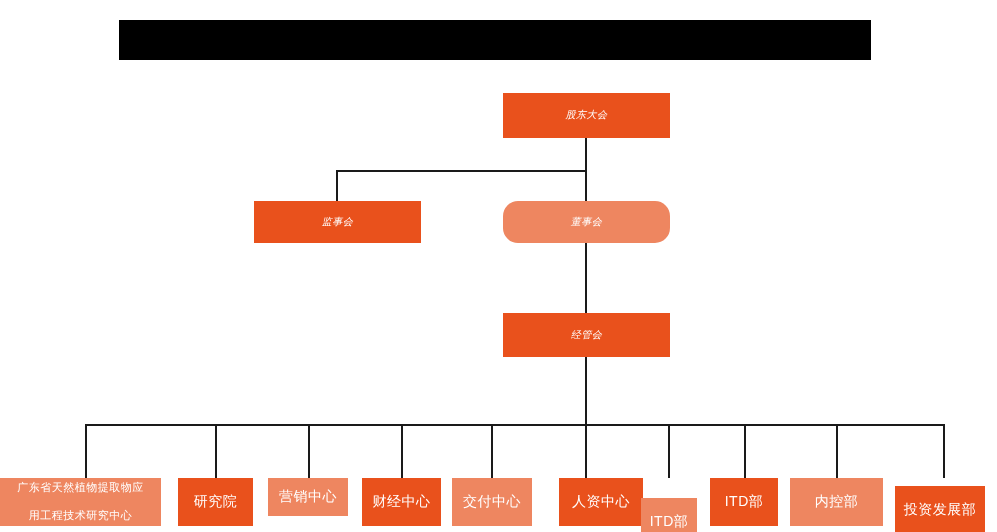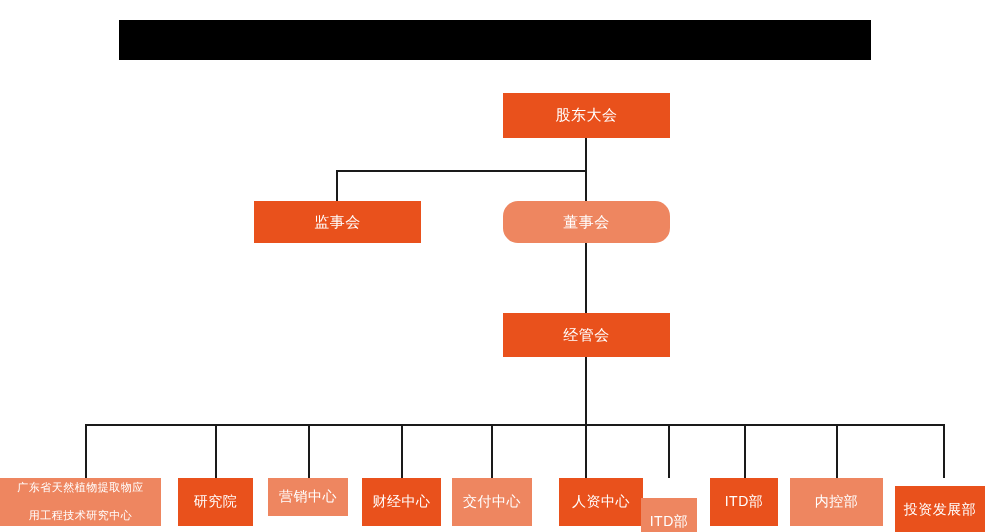--- a/index.html
+++ b/index.html
@@ -56,21 +56,21 @@
     padding: 2px 4px;
   }
   .node span {
     display: block;
     line-height: 1.25;
     letter-spacing: 0.5px;
   }
   .fill-dark  { background: #E9511C; }
   .fill-light { background: #EE8660; }
 
-  .sz-lg span { font-size: 15px; }
+  .sz-lg span { font-size: 10px; font-style: italic; }
   .sz-md span { font-size: 14px; }
   .sz-sm span { font-size: 11px; }
 </style>
 </head>
 <body>
 
 <div id="canvas">
 
   <div class="title-bar">
     <span class="title-bar-text"></span>

